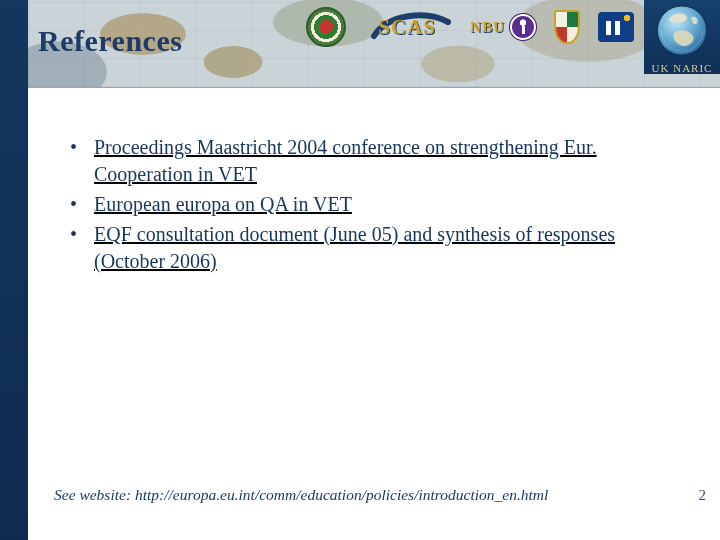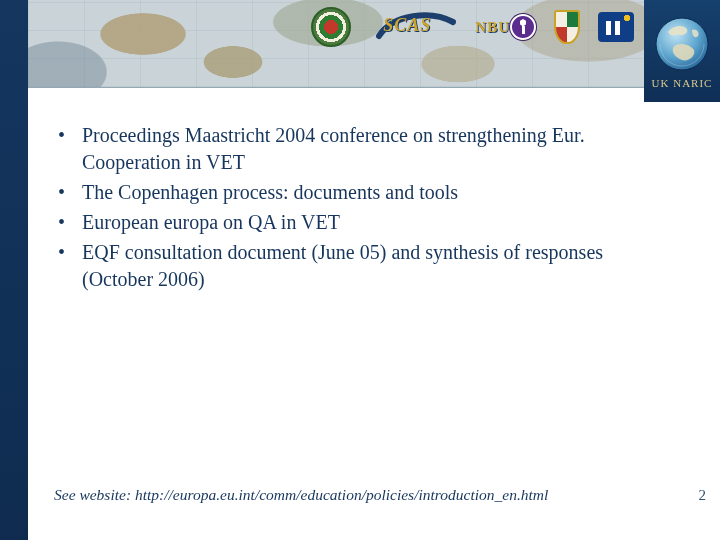--- a/index.html
+++ b/index.html
@@ -46,24 +46,24 @@
   .logo-community {
     width: 40px; height: 40px; border-radius: 50%;
     border: 2px solid #2c5f27;
     background:
       radial-gradient(circle at 50% 50%, #c0392b 0 7px, #2e7d32 7px 12px, #f3efdf 12px 15px, #4a7a3d 15px);
   }
   .logo-scas { position: relative; width: 88px; height: 42px; }
   .logo-scas svg { position: absolute; left: 0; top: 0; }
   .logo-scas .scas-text {
     position: absolute; left: 14px; top: 9px;
-    font-size: 18px; font-weight: bold; font-style: italic;
+    font-size: 21px; font-weight: bold; 
     color: #caa42e; text-shadow: 1px 1px 0 #17365d; letter-spacing: 1px;
   }
-  .logo-nbu { display: flex; align-items: center; }
+  .logo-nbu { display: flex; align-items: center; gap: 5px; }
   .nbu-text {
     font-size: 15px; font-weight: bold; letter-spacing: 1px;
     color: #caa42e; text-shadow: 1px 1px 0 #1b3a66;
   }
   .nbu-circle {
     width: 26px; height: 26px; border-radius: 50%;
     border: 2px solid #ffffff; box-shadow: 0 0 0 1px #3d1f63;
     background:
       radial-gradient(circle at 50% 30%, #ffffff 0 3px, transparent 3.5px),
       linear-gradient(#ffffff, #ffffff) no-repeat 50% 70% / 3px 8px,
@@ -83,33 +83,33 @@
       radial-gradient(circle at 29px 6px, #f0c020 0 3px, transparent 3.5px),
       linear-gradient(#ffffff, #ffffff),
       linear-gradient(#ffffff, #ffffff);
     background-size: 100% 100%, 5px 14px, 5px 14px;
     background-position: 0 0, 8px 9px, 17px 9px;
     background-repeat: no-repeat;
   }
 
   
   .naric-panel {
-    position: absolute; right: 0; top: 0; width: 76px; height: 102px;
+    position: absolute; right: 0; top: 0; width: 76px; height: 74px;
     background: linear-gradient(180deg, #16406e 0%, #0f2f56 100%);
     display: flex; flex-direction: column; align-items: center;
-    padding-top: 16px; z-index: 3;
+    padding-top: 4px; z-index: 3;
   }
   .naric-label {
     margin-top: 5px; font-size: 11px; letter-spacing: 1px;
     color: #d9c98a; text-align: center;
   }
 
   
   .content { position: absolute; left: 28px; top: 122px; width: 692px; }
-  ul.bullets { list-style: none; margin: 0; padding: 0 84px 0 28px; }
+  ul.bullets { list-style: none; margin: 12px; padding: 0 84px 0 28px; text-decoration: underline; }
   ul.bullets li {
     position: relative; padding-left: 26px;
     font-size: 20px; line-height: 27px; color: #17365d;
     margin-bottom: 3px;
   }
   ul.bullets li::before {
     content: "\2022";
     position: absolute; left: 2px; top: 0;
     color: #17365d;
   }
@@ -126,20 +126,21 @@
   .page-number { font-size: 15px; color: #33516e; margin-left: 6px; }
 </style>
 </head>
 <body>
 
 <div class="slide">
 
   <div class="left-bar"></div>
 
   <div class="banner">
+    <h1 class="title">References</h1>
 
     <div class="logos">
       <div class="logo-community"></div>
 
       <div class="logo-scas">
         <svg width="88" height="42" viewBox="0 0 88 42">
           <path d="M10 30 C 24 8, 62 4, 84 16" fill="none" stroke="#1d3f6d" stroke-width="6" stroke-linecap="round"></path>
         </svg>
         <span class="scas-text">SCAS</span>
       </div>
@@ -169,21 +170,20 @@
       <path d="M20 30 C26 26,36 28,40 34 C42 40,34 46,28 44 C22 42,16 36,20 30Z" fill="#dfd9ba" opacity="0.9"></path>
       <path d="M38 14 C42 12,46 16,44 20 C42 23,38 21,38 14Z" fill="#e8e3c6" opacity="0.85"></path>
       <path d="M6 28 a22 22 0 0 0 44 0" fill="none" stroke="rgba(255,255,255,0.25)"></path>
     </svg>
     <div class="naric-label">UK NARIC</div>
   </div>
 
   <div class="content">
     <ul class="bullets">
       <li>Proceedings Maastricht 2004 conference on strengthening Eur. Cooperation in VET</li>
-      <li>The Copenhagen process: documents and tools</li>
       <li>European europa on QA in VET</li>
       <li>EQF consultation document (June 05) and synthesis of responses (October 2006)</li>
     </ul>
   </div>
 
   <div class="footer-row">
     <span class="website">See website: http://europa.eu.int/comm/education/policies/introduction_en.html</span>
     <span class="page-number">2</span>
   </div>
 

